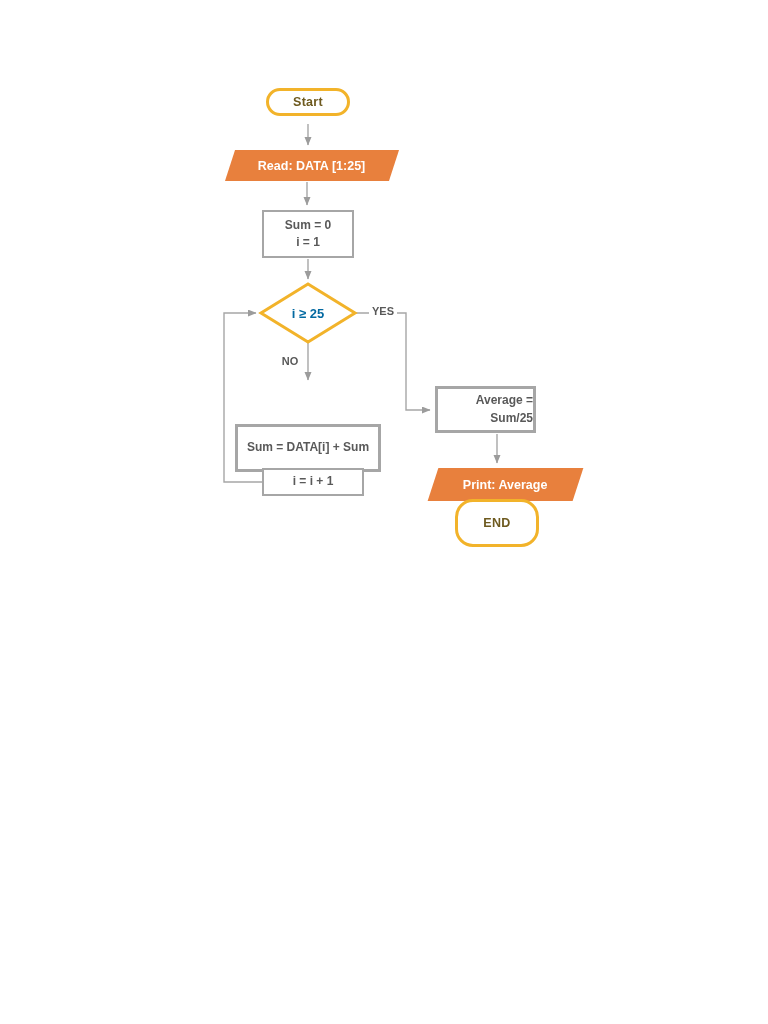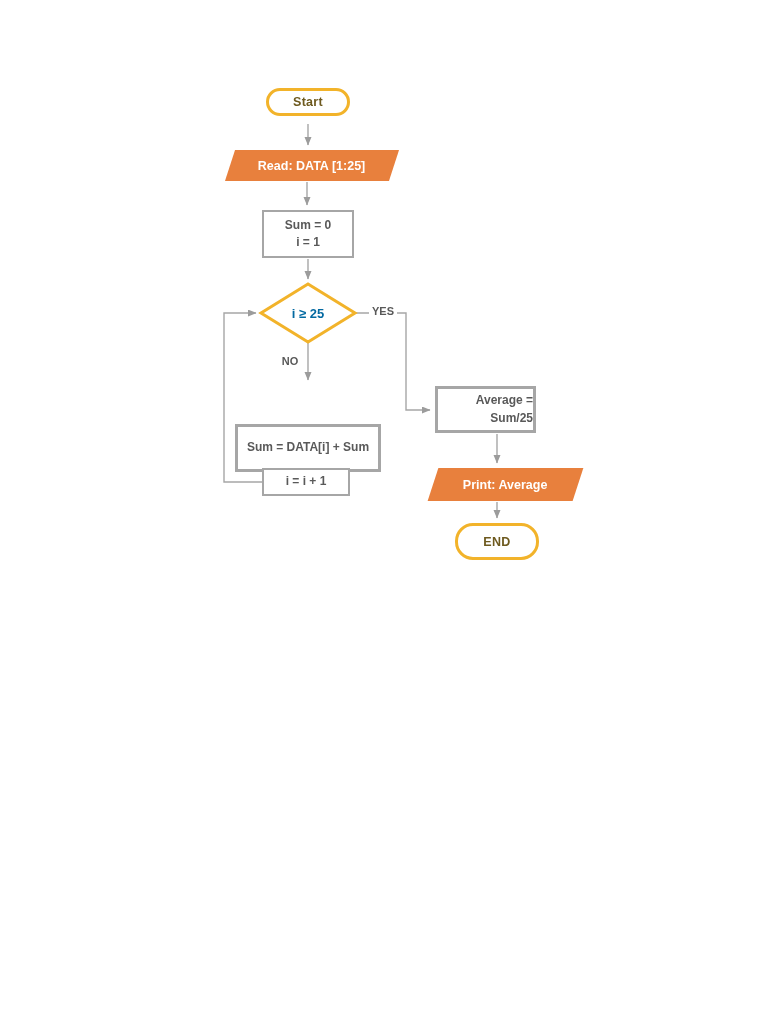--- a/index.html
+++ b/index.html
@@ -106,29 +106,29 @@
   <div class="diamond-label" style="left:308px; top:313px;">i ≥ 25</div>
 
   <div class="edge-label" style="left:383px; top:311px;">YES</div>
 
   <div class="edge-label" style="left:290px; top:361px;">NO</div>
 
   <div class="node process thick" style="left:235px; top:385px; width:146px; height:48px;margin-top:39px;">
     <span>Sum = DATA[i] + Sum</span>
   </div>
 
-  <div class="node process" style="left:262px; top:468px; width:88px; height:28px;">
+  <div class="node process" style="left:262px; top:468px; width:102px; height:28px;">
     <span>i = i + 1</span>
   </div>
 
   <div class="node process thick" style="left:435px; top:386px; width:101px; height:47px;text-align:right;">
     <span>Average = Sum/25</span>
   </div>
 
   <div class="node io" style="left:433px; top:468px; width:145px; height:33px;">
     <span class="io-label">Print: Average</span>
   </div>
 
-  <div class="node terminator" style="left:455px; top:523px; width:84px; height:37px;">
+  <div class="node terminator" style="left:455px; top:499px; width:84px; height:48px;">
     <span>END</span>
   </div>
 
 </div>
 
 </body></html>

